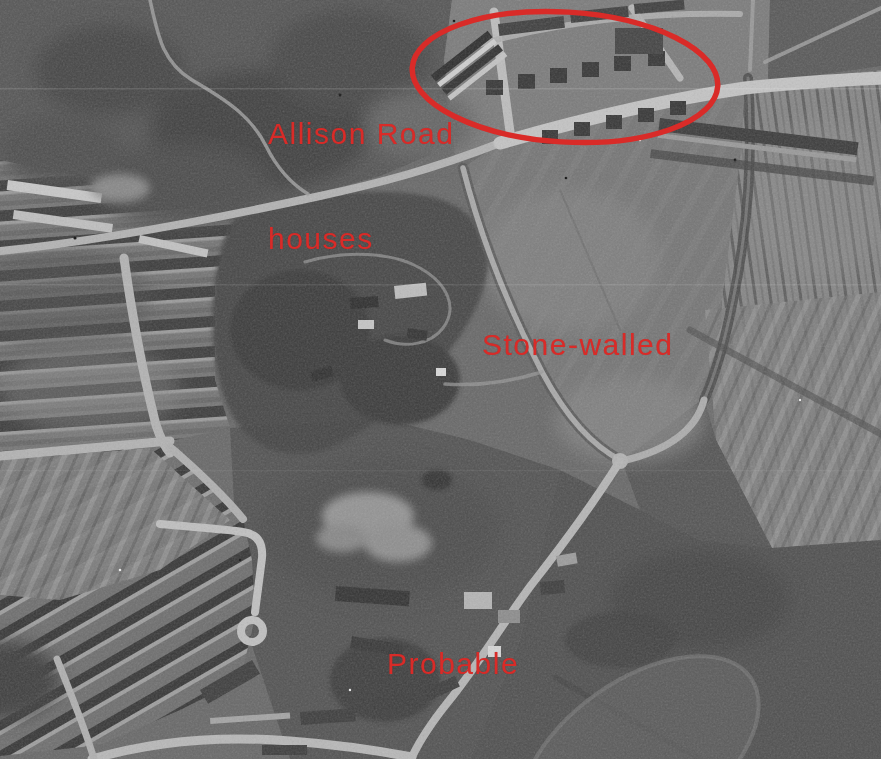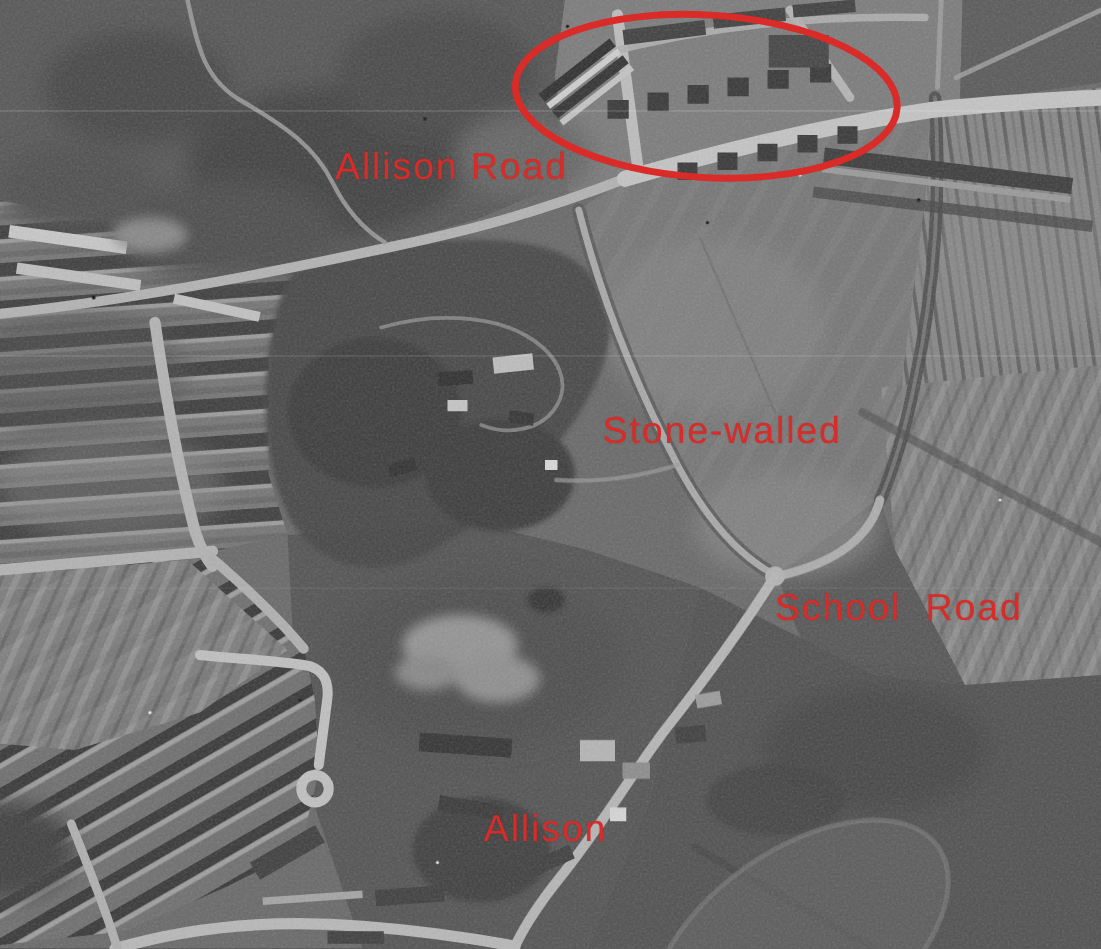--- a/index.html
+++ b/index.html
@@ -269,26 +269,24 @@
     </g>
 
     <rect width="881" height="759" filter="url(#grain)" opacity="0.20"></rect>
 
     <ellipse cx="565" cy="77" rx="153" ry="65" transform="rotate(3.5 565 77)" fill="none" stroke-width="5.5" stroke-linecap="round" stroke="#d92b28"></ellipse>
   </svg>
 
   <div class="annotations-layer" style="color: rgb(217, 43, 40);">
     <div class="anno anno-allison">
       <span>Allison Road</span>
+      <span>houses</span>
     </div>
     <div class="anno anno-stone">
       <span>Stone-walled</span>
     </div>
-    <div class="anno anno-school">
-      <span>School  Road</span>
-    </div>
     <div class="anno anno-mess">
-      <span>Allison</span>
+      <span>Probable</span>
       <span>army mess</span>
     </div>
   </div>
 
 </div>
 
 </body></html>

